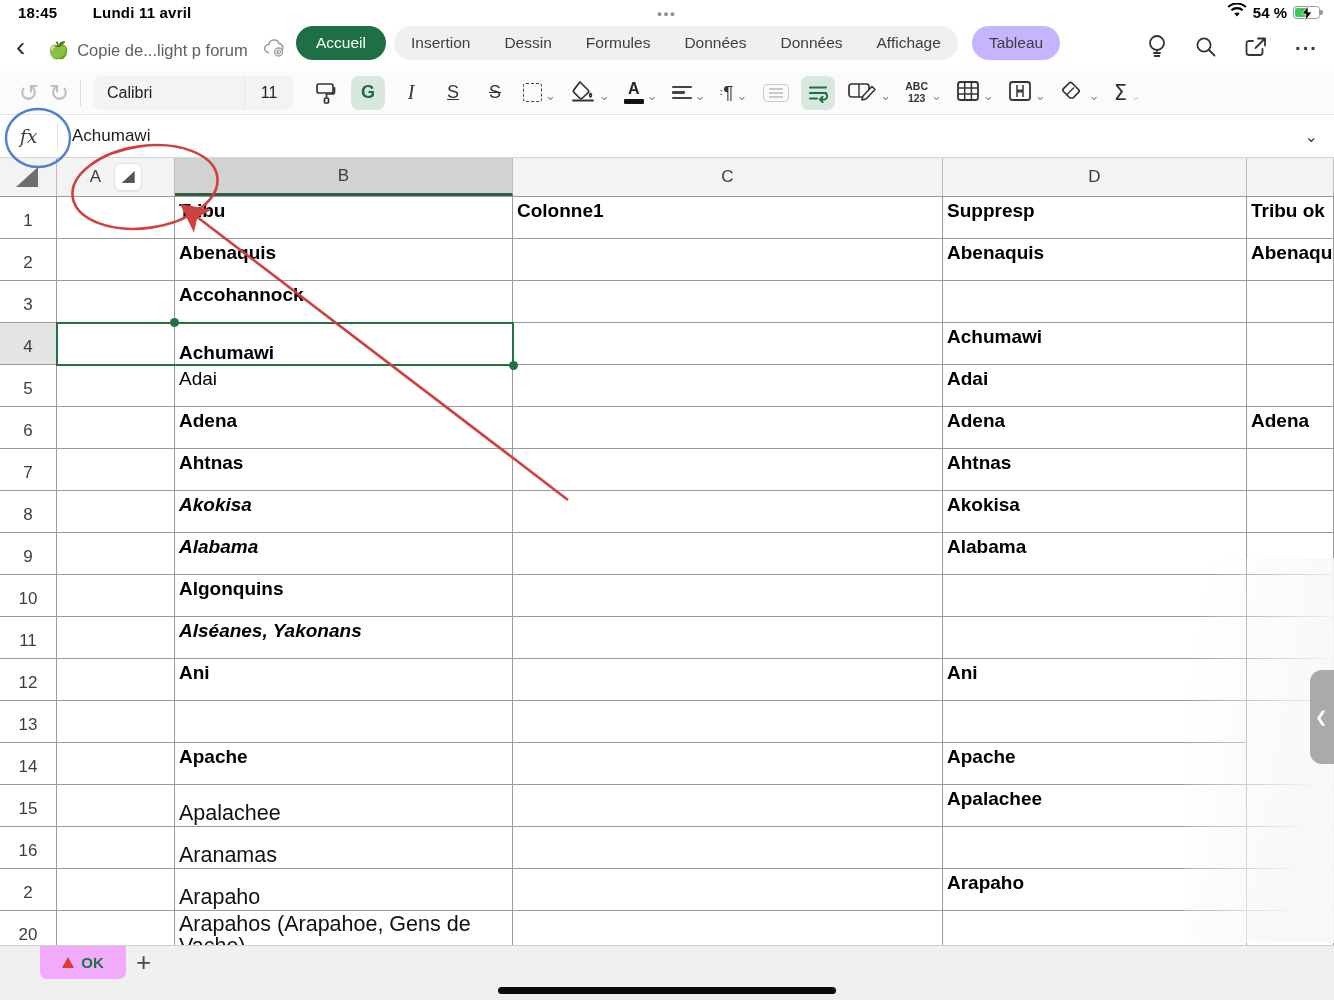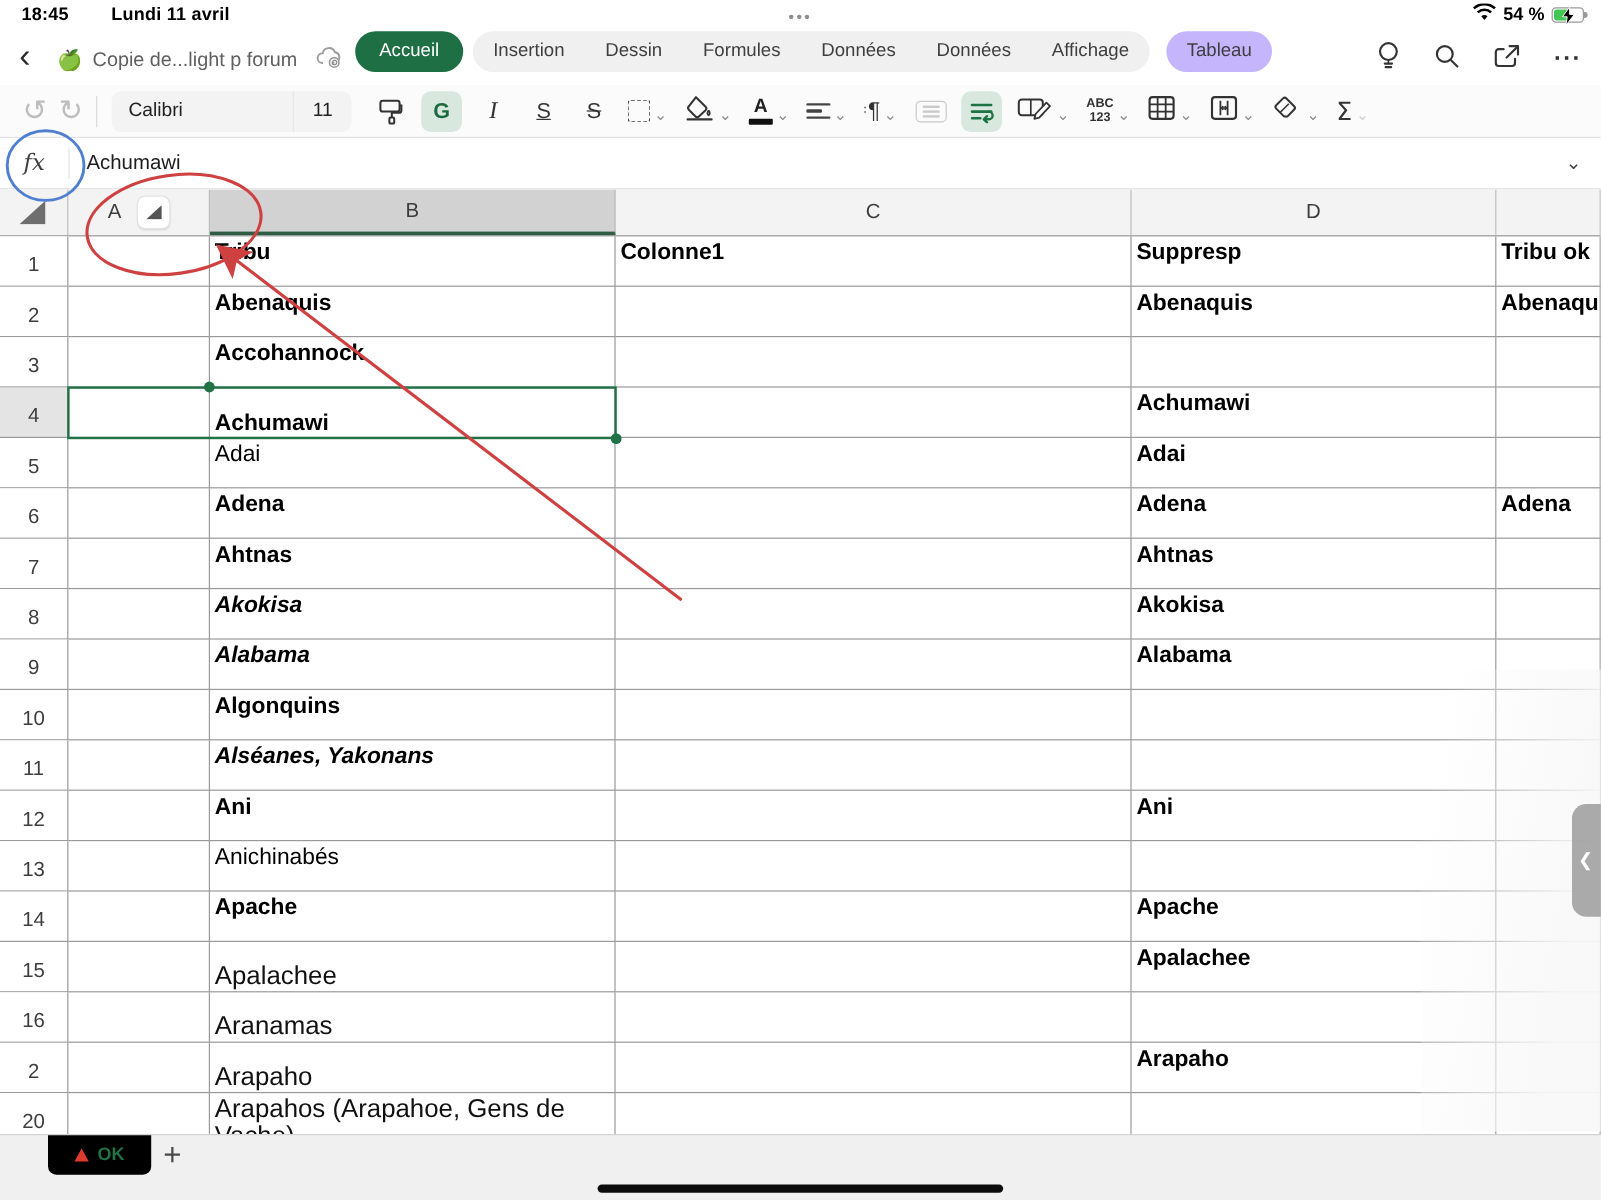--- a/index.html
+++ b/index.html
@@ -83,21 +83,21 @@
   .ct.vb { position:absolute; left:4px; bottom:1px; }
   .ct.wrap { white-space:normal; line-height:1.02; width:330px; }
   
   #selbox { position:absolute; left:56px; top:164px; width:458px; height:44px; border:2px solid #217346; pointer-events:none; }
   .handle { position:absolute; width:9px; height:9px; background:#217346; border-radius:50%; pointer-events:none; }
   
   #sheen { position:absolute; right:0; top:400px; width:150px; height:385px; background:linear-gradient(100deg, rgba(255,255,255,0) 10%, rgba(248,248,248,.95) 75%); pointer-events:none; }
   #sidehandle { position:absolute; right:-12px; top:512px; width:36px; height:94px; background:rgba(148,148,148,.78); border-radius:12px; display:flex; align-items:center; color:#fff; font-size:15px; padding-left:5px; }
   
   #sheetbar { position:absolute; top:945px; left:0; width:1334px; height:55px; background:#f0f0f1; border-top:1px solid #d2d2d2; }
-  #sheettab { position:absolute; left:40px; top:0; width:86px; height:33px; background:#000000; border-radius:0 0 7px 7px; display:flex; align-items:center; justify-content:center; gap:7px; }
+  #sheettab { position:absolute; left:40px; top:0; width:86px; height:33px; background:#f0abfc; border-radius:0 0 7px 7px; display:flex; align-items:center; justify-content:center; gap:7px; }
   #sheettab .warn { width:0; height:0; border-left:6.5px solid transparent; border-right:6.5px solid transparent; border-bottom:11px solid #de3b2d; }
   #sheettab .nm { font-size:15px; font-weight:600; color:#217346; }
   #addsheet { position:absolute; left:136px; top:0px; font-size:26px; font-weight:300; color:#4a4a4a; line-height:33px; }
   #homebar { position:absolute; left:50%; transform:translateX(-50%); bottom:6px; width:338px; height:7px; background:#0c0c0c; border-radius:4px; }
   
   #anno { position:absolute; left:0; top:0; pointer-events:none; }
 </style>
 </head>
 <body>
 
@@ -458,23 +458,20 @@
         </div>
         <div class="cell"></div>
         <div class="cell">
           <div class="ct b">Ani</div>
         </div>
         <div class="cell"></div>
       </div>
       <div class="grow">
         <div class="rh">13</div>
         <div class="cell"></div>
-        <div class="cell">
-          <div class="ct r">Anichinabés</div>
-        </div>
         <div class="cell"></div>
         <div class="cell"></div>
         <div class="cell"></div>
       </div>
       <div class="grow">
         <div class="rh">14</div>
         <div class="cell"></div>
         <div class="cell">
           <div class="ct b">Apache</div>
         </div>

